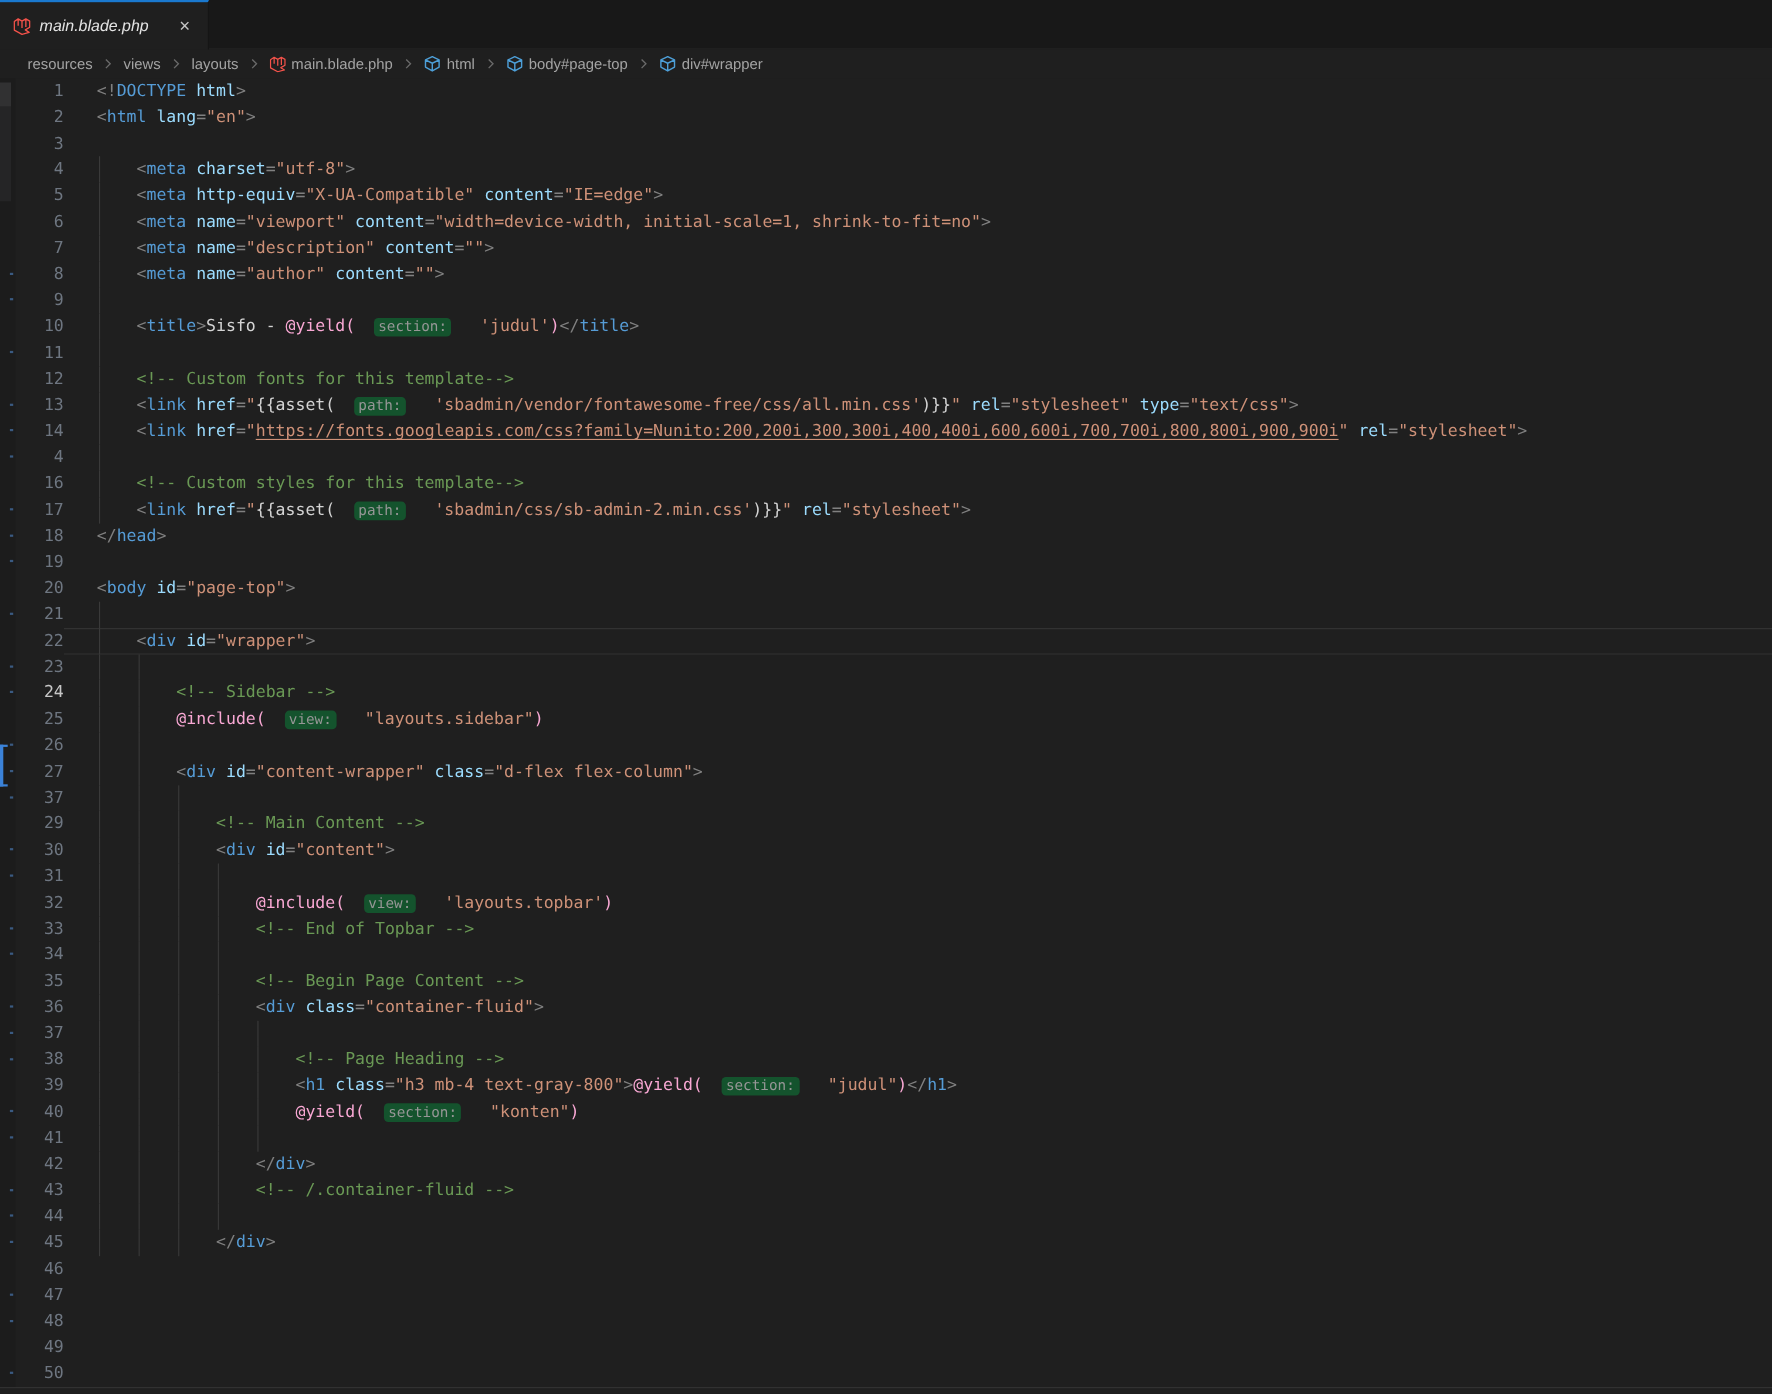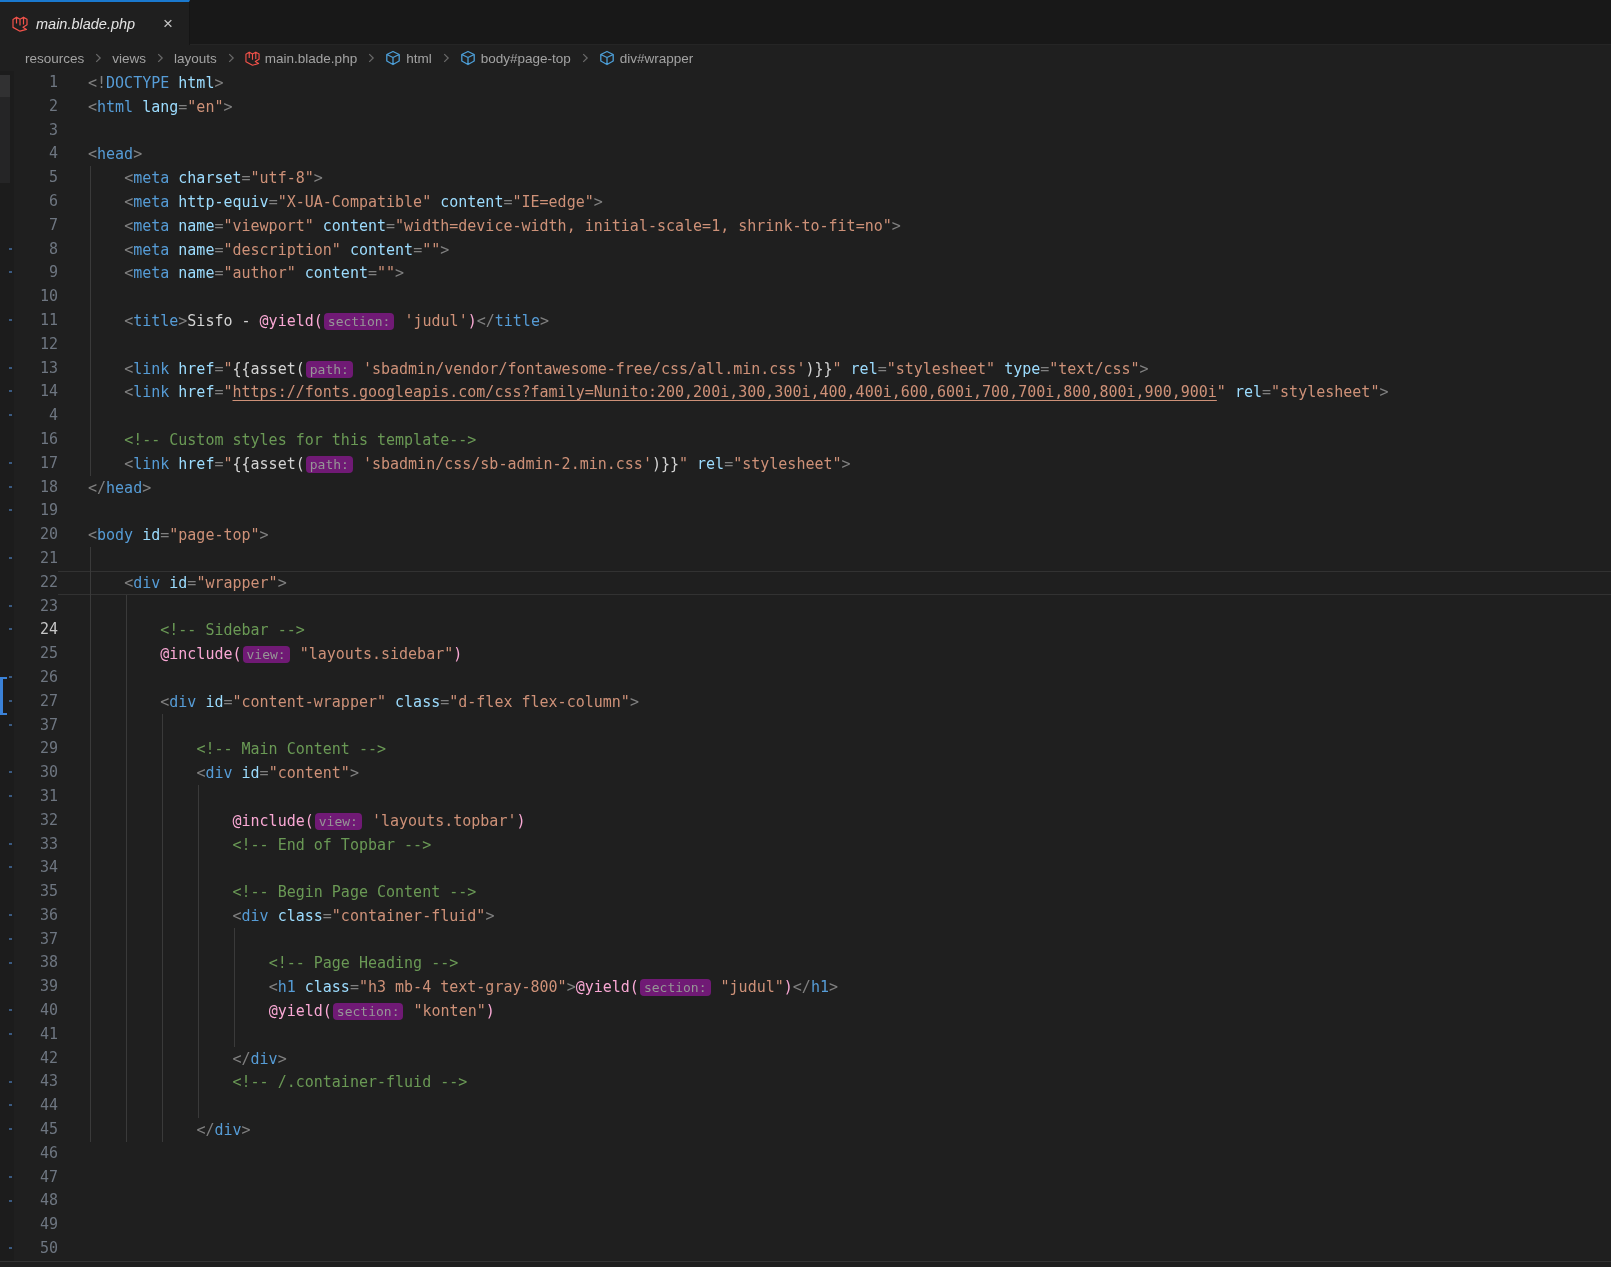--- a/index.html
+++ b/index.html
@@ -40,21 +40,21 @@
   .g { position:absolute; top:0; bottom:0; width:1px; background:#3a3a3a; }
 
   .tk-p { color:#808080; }
   .tk-t { color:#569cd6; }
   .tk-a { color:#9cdcfe; }
   .tk-s { color:#ce9178; }
   .tk-u { color:#ce9178; text-decoration:underline; text-underline-offset:3px; }
   .tk-c { color:#6a9955; }
   .tk-d { color:#f9a8d4; }
   .tk-w { color:#d4d4d4; }
-  .tk-h { color:#969696; background:#701a75; border-radius:4px; padding:1px 4px; margin:0 1px;
+  .tk-h { color:#969696; background:#14532d; border-radius:4px; padding:1px 4px; margin:0 17px;
           font-size:13px; font-family:"DejaVu Sans Mono", monospace; }
 
   .bottom-edge { position:absolute; left:0; right:0; bottom:5px; height:1px; background:#333333; }
 </style>
 </head>
 <body>
 
 <div class="tabbar">
   <div class="tab">
     <span class="tab-icon">
@@ -225,29 +225,29 @@
       <div class="ln">46</div>
       <div class="ln">47</div>
       <div class="ln">48</div>
       <div class="ln">49</div>
       <div class="ln">50</div>
     </div>
   <div class="code">
       <div class="line"><span class="tokens"><span class="tk-p">&lt;!</span><span class="tk-t">DOCTYPE</span><span class="tk-w"> </span><span class="tk-a">html</span><span class="tk-p">&gt;</span></span></div>
       <div class="line"><span class="tokens"><span class="tk-p">&lt;</span><span class="tk-t">html</span><span class="tk-w"> </span><span class="tk-a">lang</span><span class="tk-p">=</span><span class="tk-s">"en"</span><span class="tk-p">&gt;</span></span></div>
       <div class="line"><span class="tokens"></span></div>
-      <div class="line"><span class="tokens"><span class="tk-p">&lt;</span><span class="tk-t">head</span><span class="tk-p">&gt;</span></span></div>
       <div class="line"><span class="g tokens" style="left: calc(0ch + 32px);"></span><span class="tokens"><span class="tk-w">    </span><span class="tk-p">&lt;</span><span class="tk-t">meta</span><span class="tk-w"> </span><span class="tk-a">charset</span><span class="tk-p">=</span><span class="tk-s">"utf-8"</span><span class="tk-p">&gt;</span></span></div>
       <div class="line"><span class="g tokens" style="left: calc(0ch + 32px);"></span><span class="tokens"><span class="tk-w">    </span><span class="tk-p">&lt;</span><span class="tk-t">meta</span><span class="tk-w"> </span><span class="tk-a">http-equiv</span><span class="tk-p">=</span><span class="tk-s">"X-UA-Compatible"</span><span class="tk-w"> </span><span class="tk-a">content</span><span class="tk-p">=</span><span class="tk-s">"IE=edge"</span><span class="tk-p">&gt;</span></span></div>
       <div class="line"><span class="g tokens" style="left: calc(0ch + 32px);"></span><span class="tokens"><span class="tk-w">    </span><span class="tk-p">&lt;</span><span class="tk-t">meta</span><span class="tk-w"> </span><span class="tk-a">name</span><span class="tk-p">=</span><span class="tk-s">"viewport"</span><span class="tk-w"> </span><span class="tk-a">content</span><span class="tk-p">=</span><span class="tk-s">"width=device-width, initial-scale=1, shrink-to-fit=no"</span><span class="tk-p">&gt;</span></span></div>
       <div class="line"><span class="g tokens" style="left: calc(0ch + 32px);"></span><span class="tokens"><span class="tk-w">    </span><span class="tk-p">&lt;</span><span class="tk-t">meta</span><span class="tk-w"> </span><span class="tk-a">name</span><span class="tk-p">=</span><span class="tk-s">"description"</span><span class="tk-w"> </span><span class="tk-a">content</span><span class="tk-p">=</span><span class="tk-s">""</span><span class="tk-p">&gt;</span></span></div>
       <div class="line"><span class="g tokens" style="left: calc(0ch + 32px);"></span><span class="tokens"><span class="tk-w">    </span><span class="tk-p">&lt;</span><span class="tk-t">meta</span><span class="tk-w"> </span><span class="tk-a">name</span><span class="tk-p">=</span><span class="tk-s">"author"</span><span class="tk-w"> </span><span class="tk-a">content</span><span class="tk-p">=</span><span class="tk-s">""</span><span class="tk-p">&gt;</span></span></div>
       <div class="line"><span class="g tokens" style="left: calc(0ch + 32px);"></span><span class="tokens"></span></div>
       <div class="line"><span class="g tokens" style="left: calc(0ch + 32px);"></span><span class="tokens"><span class="tk-w">    </span><span class="tk-p">&lt;</span><span class="tk-t">title</span><span class="tk-p">&gt;</span><span class="tk-w">Sisfo - </span><span class="tk-d">@yield(</span><span class="tk-h">section:</span><span class="tk-w"> </span><span class="tk-s">'judul'</span><span class="tk-d">)</span><span class="tk-p">&lt;/</span><span class="tk-t">title</span><span class="tk-p">&gt;</span></span></div>
       <div class="line"><span class="g tokens" style="left: calc(0ch + 32px);"></span><span class="tokens"></span></div>
+      <div class="line"><span class="g tokens" style="left: calc(0ch + 32px);"></span><span class="tokens"><span class="tk-w">    </span><span class="tk-c">&lt;!-- Custom fonts for this template--&gt;</span></span></div>
       <div class="line"><span class="g tokens" style="left: calc(0ch + 32px);"></span><span class="tokens"><span class="tk-w">    </span><span class="tk-p">&lt;</span><span class="tk-t">link</span><span class="tk-w"> </span><span class="tk-a">href</span><span class="tk-p">=</span><span class="tk-s">"</span><span class="tk-w">{{</span><span class="tk-w">asset(</span><span class="tk-h">path:</span><span class="tk-w"> </span><span class="tk-s">'sbadmin/vendor/fontawesome-free/css/all.min.css'</span><span class="tk-w">)}}</span><span class="tk-s">"</span><span class="tk-w"> </span><span class="tk-a">rel</span><span class="tk-p">=</span><span class="tk-s">"stylesheet"</span><span class="tk-w"> </span><span class="tk-a">type</span><span class="tk-p">=</span><span class="tk-s">"text/css"</span><span class="tk-p">&gt;</span></span></div>
       <div class="line"><span class="g tokens" style="left: calc(0ch + 32px);"></span><span class="tokens"><span class="tk-w">    </span><span class="tk-p">&lt;</span><span class="tk-t">link</span><span class="tk-w"> </span><span class="tk-a">href</span><span class="tk-p">=</span><span class="tk-s">"</span><span class="tk-u">https://fonts.googleapis.com/css?family=Nunito:200,200i,300,300i,400,400i,600,600i,700,700i,800,800i,900,900i</span><span class="tk-s">"</span><span class="tk-w"> </span><span class="tk-a">rel</span><span class="tk-p">=</span><span class="tk-s">"stylesheet"</span><span class="tk-p">&gt;</span></span></div>
       <div class="line"><span class="g tokens" style="left: calc(0ch + 32px);"></span><span class="tokens"></span></div>
       <div class="line"><span class="g tokens" style="left: calc(0ch + 32px);"></span><span class="tokens"><span class="tk-w">    </span><span class="tk-c">&lt;!-- Custom styles for this template--&gt;</span></span></div>
       <div class="line"><span class="g tokens" style="left: calc(0ch + 32px);"></span><span class="tokens"><span class="tk-w">    </span><span class="tk-p">&lt;</span><span class="tk-t">link</span><span class="tk-w"> </span><span class="tk-a">href</span><span class="tk-p">=</span><span class="tk-s">"</span><span class="tk-w">{{</span><span class="tk-w">asset(</span><span class="tk-h">path:</span><span class="tk-w"> </span><span class="tk-s">'sbadmin/css/sb-admin-2.min.css'</span><span class="tk-w">)}}</span><span class="tk-s">"</span><span class="tk-w"> </span><span class="tk-a">rel</span><span class="tk-p">=</span><span class="tk-s">"stylesheet"</span><span class="tk-p">&gt;</span></span></div>
       <div class="line"><span class="tokens"><span class="tk-p">&lt;/</span><span class="tk-t">head</span><span class="tk-p">&gt;</span></span></div>
       <div class="line"><span class="tokens"></span></div>
       <div class="line"><span class="tokens"><span class="tk-p">&lt;</span><span class="tk-t">body</span><span class="tk-w"> </span><span class="tk-a">id</span><span class="tk-p">=</span><span class="tk-s">"page-top"</span><span class="tk-p">&gt;</span></span></div>
       <div class="line"><span class="g tokens" style="left: calc(0ch + 32px);"></span><span class="tokens"></span></div>
       <div class="line current"><span class="g tokens" style="left: calc(0ch + 32px);"></span><span class="tokens"><span class="tk-w">    </span><span class="tk-p">&lt;</span><span class="tk-t">div</span><span class="tk-w"> </span><span class="tk-a">id</span><span class="tk-p">=</span><span class="tk-s">"wrapper"</span><span class="tk-p">&gt;</span></span></div>

